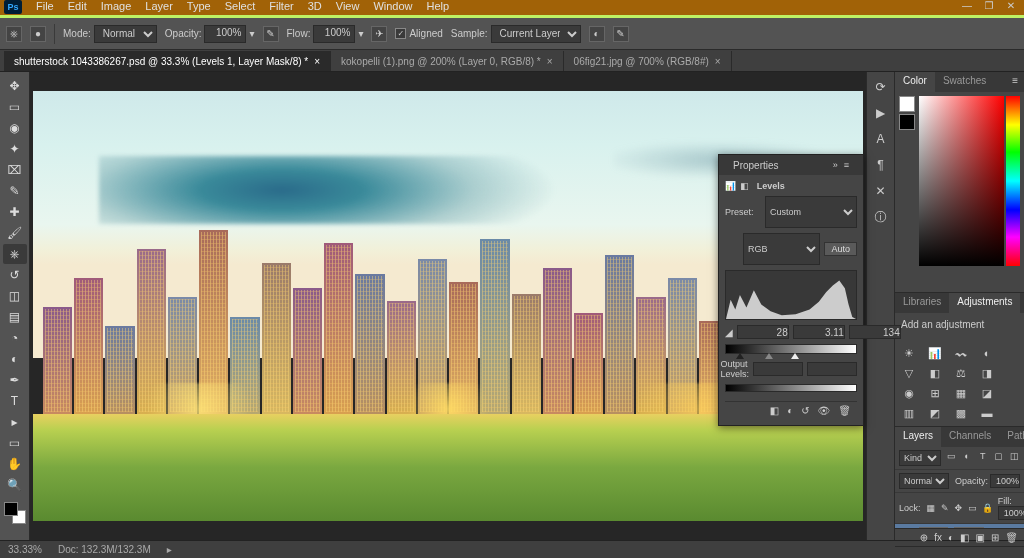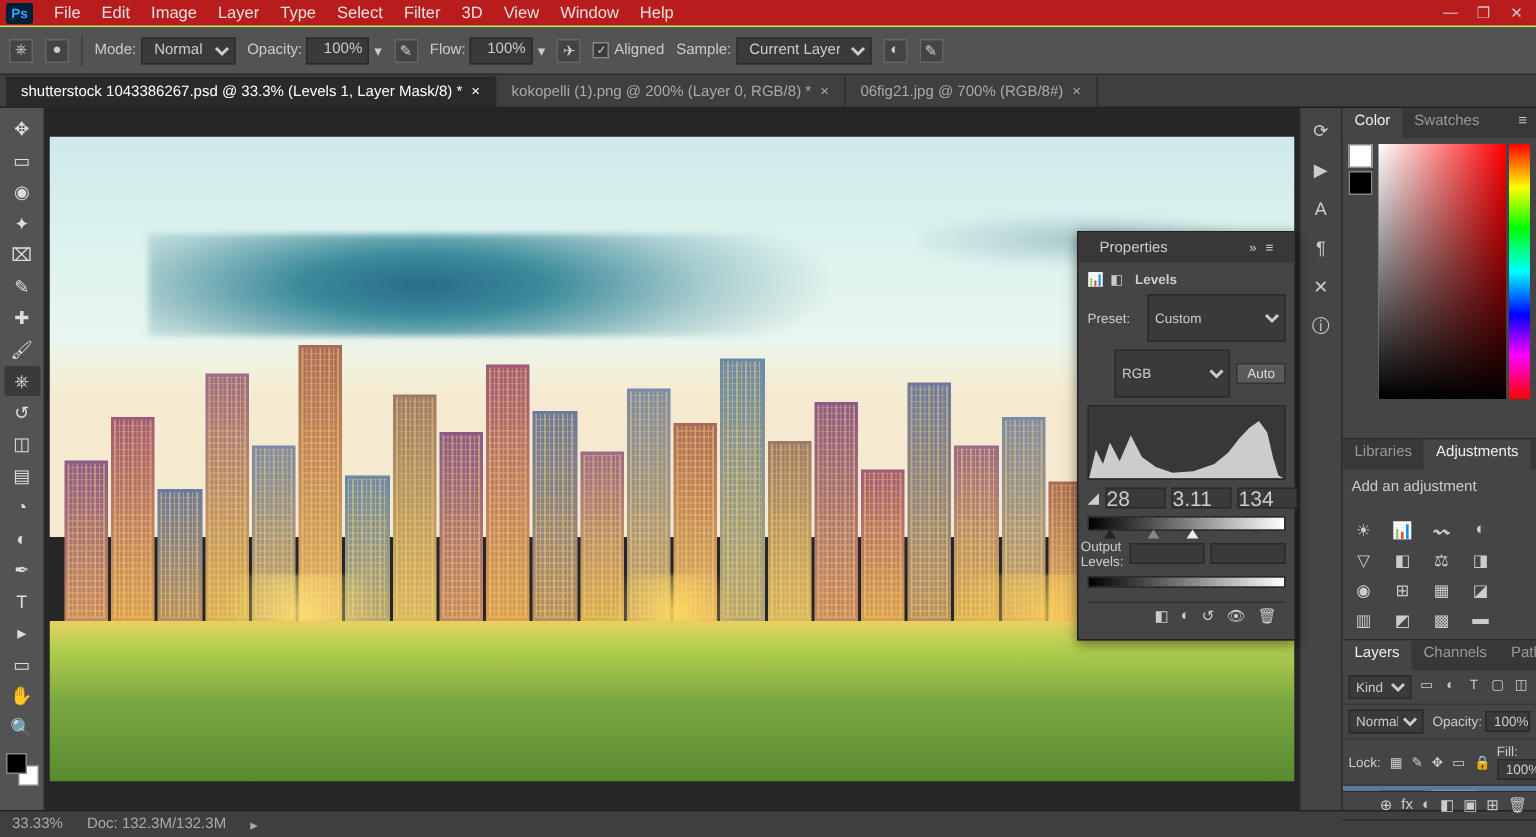--- a/index.html
+++ b/index.html
@@ -1,17 +1,17 @@
 <!DOCTYPE html>
 <html><head>
 <meta charset="utf-8">
 <style>
 * { margin:0; padding:0; box-sizing:border-box; font-family:"Segoe UI",Tahoma,sans-serif; user-select:none; }
 body { width:1024px; height:558px; background:#535353; color:#ccc; font-size:10px; overflow:hidden; position:relative; }
-.menubar { height:18px; background:#b91c1c; display:flex; align-items:center; padding:0 4px; border-bottom:1px solid #bef264; gap:2px; }
+.menubar { height:18px; background:#a16207; display:flex; align-items:flex-start; padding:0 4px; border-bottom:3px solid #bef264; gap:2px; }
 .ps-logo { width:18px; height:14px; background:#001e36; color:#31a8ff; font-weight:bold; font-size:9px; display:flex; align-items:center; justify-content:center; border-radius:2px; margin-right:6px; }
 .menubar .mi { padding:0 6px; cursor:pointer; font-size:11px; color:#e0e0e0; }
 .winctl { margin-left:auto; display:flex; gap:4px; }
 .winctl span { width:18px; text-align:center; cursor:pointer; font-size:10px; }
 .optbar { height:32px; background:#535353; display:flex; align-items:center; padding:0 6px; gap:8px; border-bottom:1px solid #2a2a2a; font-size:10px; }
 .optbar .sep { width:1px; height:20px; background:#3a3a3a; }
 .optbar .fld { display:flex; align-items:center; gap:3px; }
 .optbar select, .optbar .numbox { background:#3a3a3a; border:1px solid #2a2a2a; color:#ccc; font-size:10px; padding:1px 4px; height:18px; }
 .optbar .numbox { width:42px; text-align:right; }
 .optbar .ico { width:16px; height:16px; display:flex; align-items:center; justify-content:center; cursor:pointer; border:1px solid #666; background:#444; font-size:10px; }
@@ -79,21 +79,21 @@
 .propspanel .hdr .pt { font-size:10px; }
 .propspanel .body { padding:6px; display:flex; flex-direction:column; gap:5px; }
 .propspanel .row { display:flex; align-items:center; gap:4px; }
 .propspanel .row .lbl { width:36px; font-size:9px; }
 .propspanel select { flex:1; background:#3a3a3a; border:1px solid #2a2a2a; color:#ccc; font-size:9px; height:32px; }
 .propspanel .autobtn { background:#5a5a5a; border:1px solid #333; color:#ddd; font-size:9px; padding:1px 6px; cursor:pointer; }
 .histogram { height:50px; background:#383838; position:relative; border:1px solid #2a2a2a; overflow:hidden; }
 .histogram svg { width:100%; height:100%; }
 .histnums { display:flex; justify-content:space-between; gap:4px; align-items:center; }
 .histnums .lfi { font-size:10px; }
-.histnums input { width:40px; background:#3a3a3a; border:1px solid #2a2a2a; color:#ccc; font-size:14px; height:14px; text-align:left; }
+.histnums input { width:52px; background:#3a3a3a; border:1px solid #2a2a2a; color:#ccc; font-size:10px; height:14px; text-align:right; }
 .gradbar { height:10px; background:linear-gradient(90deg,#000,#fff); border:1px solid #2a2a2a; position:relative; }
 .gradbar .tri { position:absolute; bottom:-6px; width:0; height:0; border-left:4px solid transparent; border-right:4px solid transparent; border-bottom:6px solid #222; }
 .outrow { display:flex; align-items:center; gap:4px; justify-content:flex-end; }
 .outrow .lbl { font-size:9px; }
 .outrow input { width:26px; background:#3a3a3a; border:1px solid #2a2a2a; color:#ccc; font-size:9px; height:14px; text-align:left;padding-left:48px; }
 .gradbar2 { height:8px; background:linear-gradient(90deg,#000,#fff); border:1px solid #2a2a2a; }
 .propfooter { display:flex; justify-content:flex-end; gap:8px; padding:3px 6px; border-top:1px solid #333; font-size:10px; margin-top:4px; }
 .propfooter .pfb { cursor:pointer; }
 .check { display:flex; align-items:center; gap:3px; }
 .check .cb { width:11px; height:11px; border:1px solid #888; background:#3a3a3a; display:flex; align-items:center; justify-content:center; font-size:8px; }

